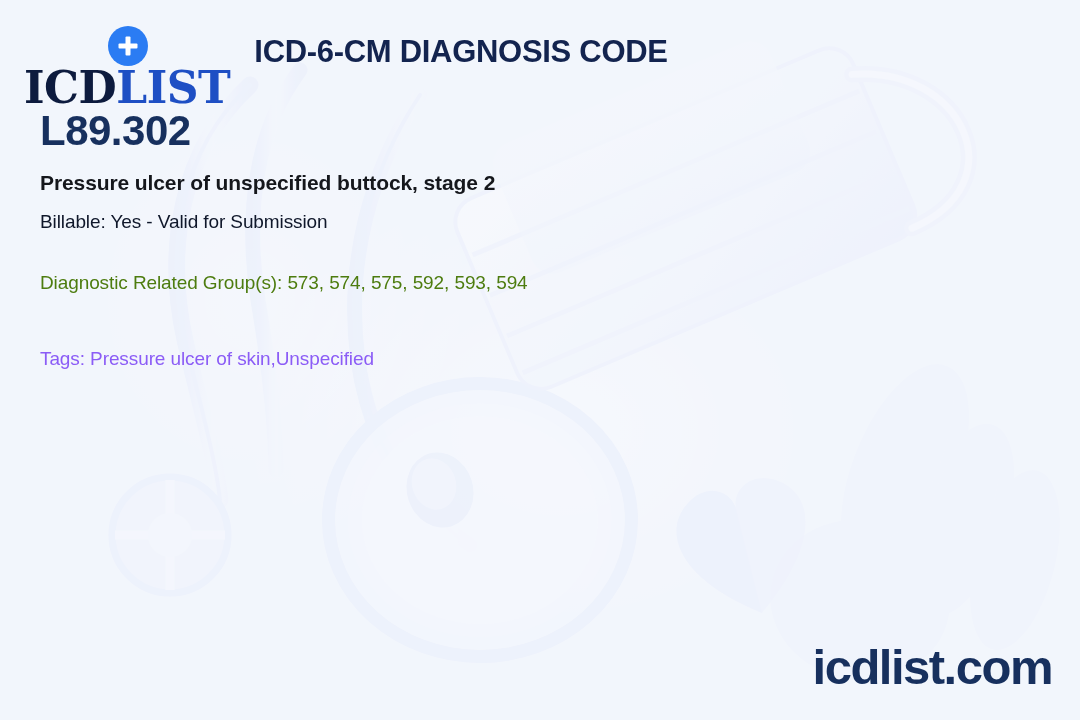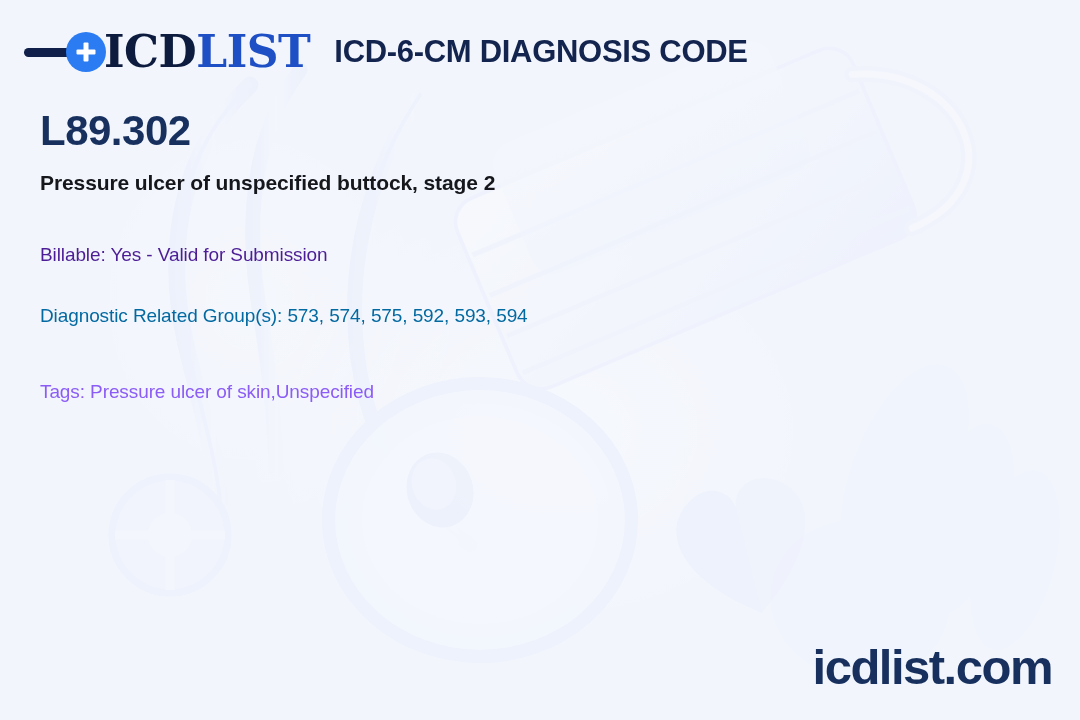--- a/index.html
+++ b/index.html
@@ -27,21 +27,21 @@
   }
   .bg-art svg { position:absolute; inset:0; width:1080px; height:720px; }
 
   
   .header {
     position:absolute;
     left:24px; top:26px;
     display:flex; align-items:center;
     height:52px;
   }
-  .logo { display:flex; align-items:center; height:52px; }
+  .logo { display:flex; align-items:center; height:52px;flex-direction:column; }
   .logo-dash {
     width:48px; height:9px;
     background:#10204a;
     border-radius:5px;
     margin-right:-6px;
   }
   .logo-circle {
     position:relative;
     width:40px; height:40px;
     border-radius:50%;
@@ -94,29 +94,29 @@
     line-height:1.1;
   }
   .code-desc {
     margin-top:17px;
     font-size:21px;
     font-weight:bold;
     color:#15171c;
     letter-spacing:-0.1px;
   }
   .billable {
-    margin-top:49px;
+    margin-top:16px;
     font-size:19px;
-    color:#4c1d95;
+    color:#0f172a;
     letter-spacing:-0.1px;
   }
   .drg {
     margin-top:39px;
     font-size:19px;
-    color:#0369a1;
+    color:#4d7c0f;
     letter-spacing:-0.1px;
   }
   .tags {
     margin-top:54px;
     font-size:19px;
     color:#8b5cf6;
     letter-spacing:-0.1px;
   }
   .url {
     margin-top:64px;

